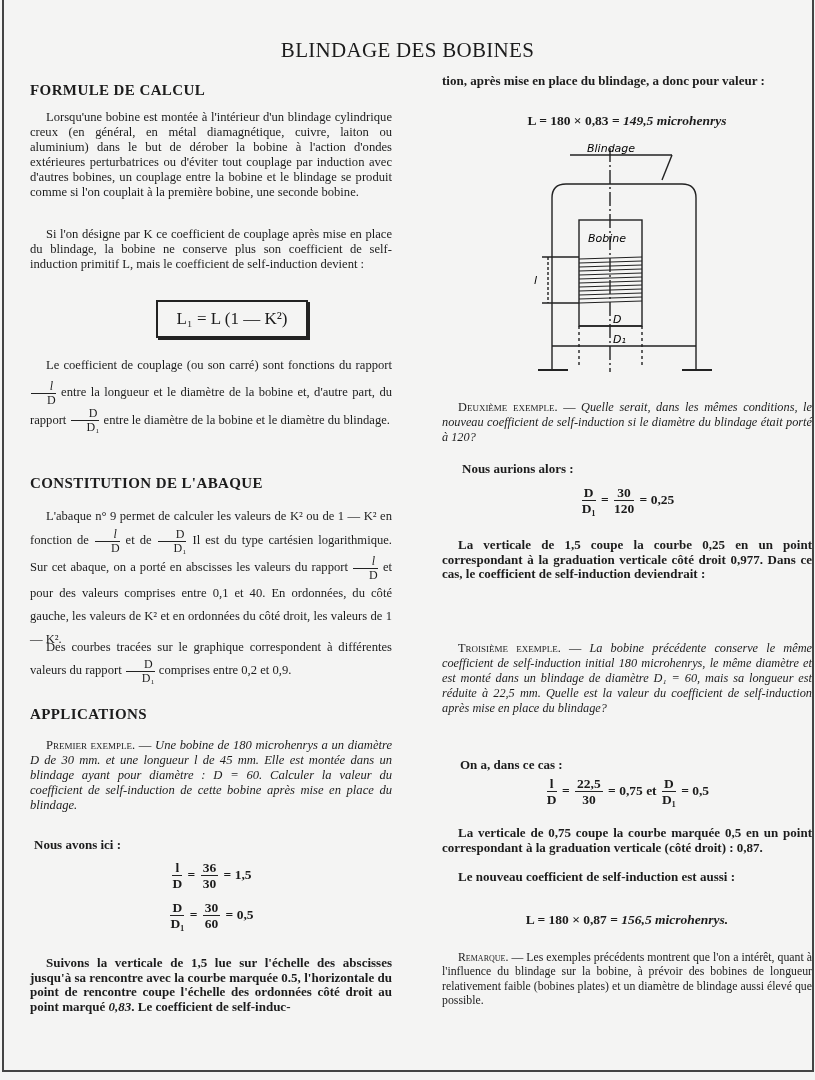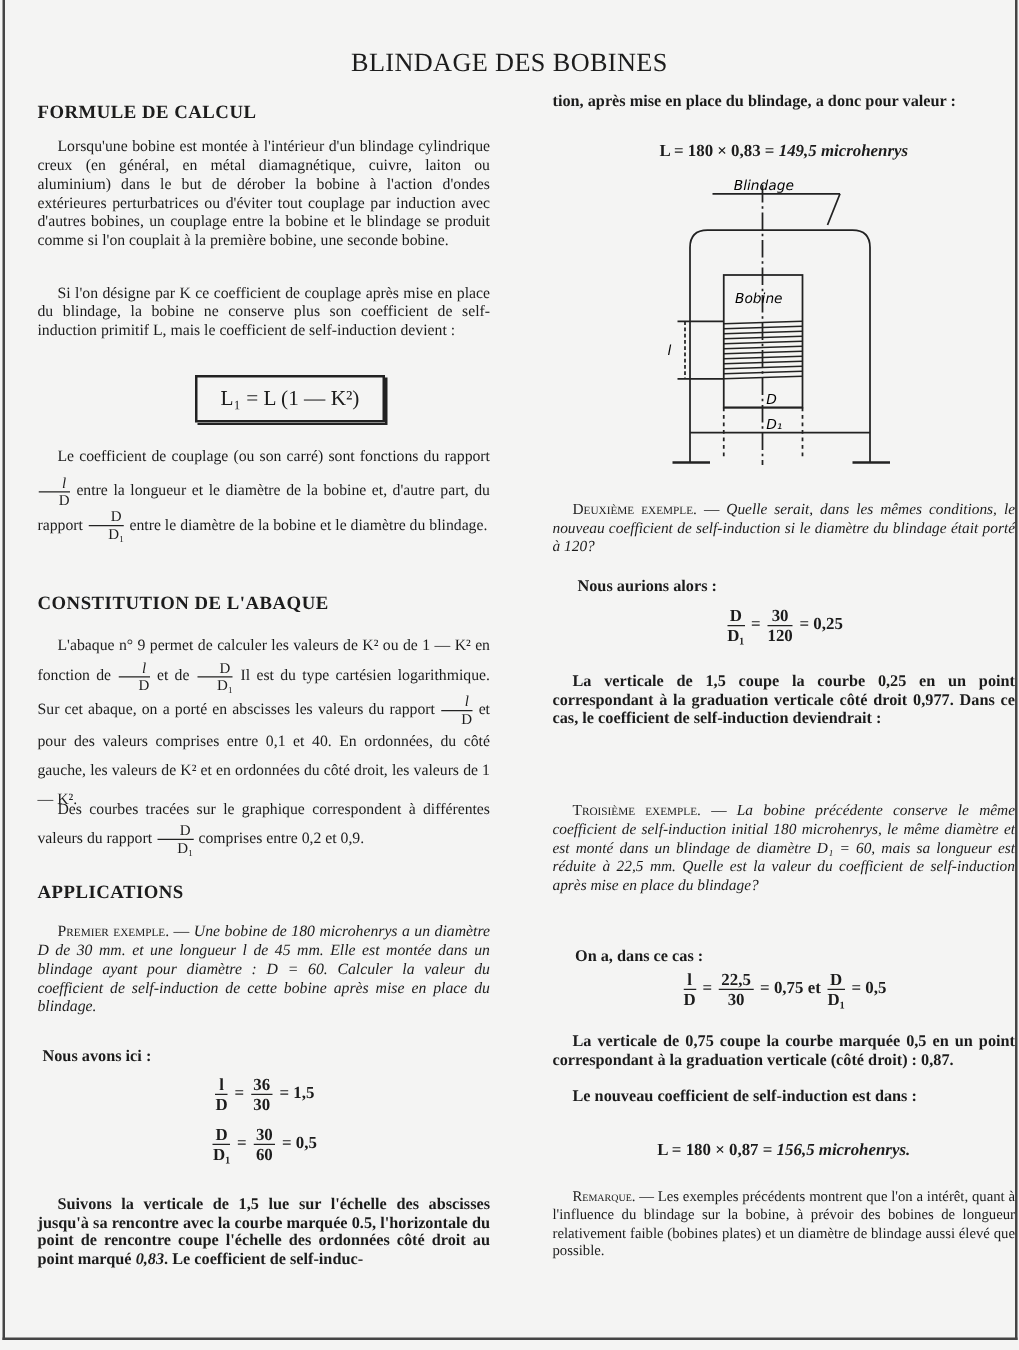--- a/index.html
+++ b/index.html
@@ -172,21 +172,21 @@
   </p>
   <p class="bold" style="top:758px;left:18px;">On a, dans ce cas :</p>
   <div class="eq" style="top:776px">
     <span class="frac"><span class="n">l</span><span class="d">D</span></span> =
     <span class="frac"><span class="n">22,5</span><span class="d">30</span></span>
     <span>= 0,75 et</span>
     <span class="frac"><span class="n">D</span><span class="d">D₁</span></span>
     <span>= 0,5</span>
   </div>
   <p class="ind bold" style="top:826px">La verticale de 0,75 coupe la courbe marquée 0,5 en un point correspondant à la graduation verticale (côté droit) : 0,87.</p>
-  <p class="ind bold" style="top:870px">Le nouveau coefficient de self-induction est dans :</p>
+  <p class="ind bold" style="top:870px">Le nouveau coefficient de self-induction est aussi :</p>
   <div class="eq" style="top:912px">
     <span>L = 180 × 0,87 =</span>
     <span class="it">156,5 microhenrys.</span>
   </div>
 
   <p class="ind" style="top:950px;font-size:11.8px;line-height:14.3px;">
     <span class="sc">Remarque. —</span>
     <span>Les exemples précédents montrent que l'on a intérêt, quant à l'influence du blindage sur la bobine, à prévoir des bobines de longueur relativement faible (bobines plates) et un diamètre de blindage aussi élevé que possible.</span>
   </p>
 </div>

